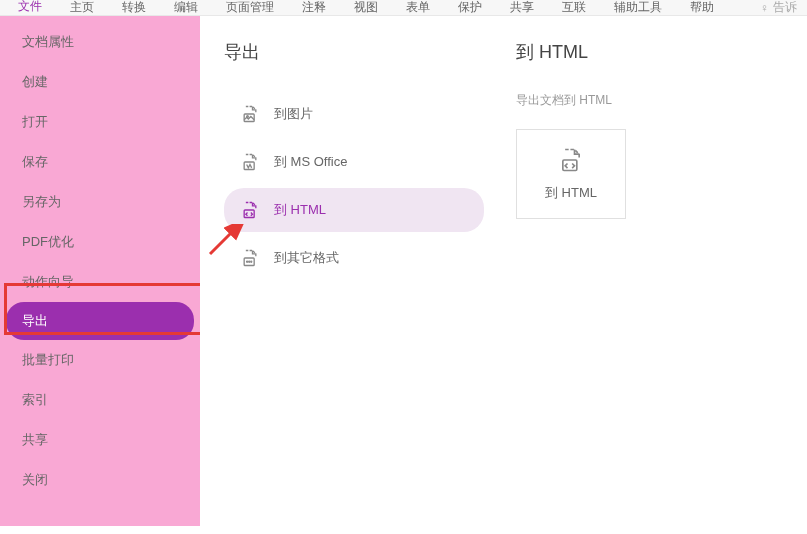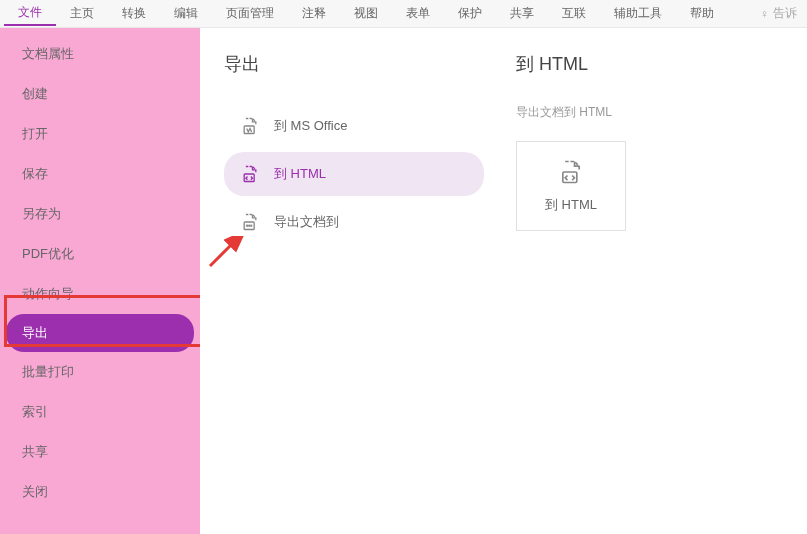--- a/index.html
+++ b/index.html
@@ -8,21 +8,21 @@
       font-size: 13px;
       background: #ffffff;
       width: 807px;
       height: 534px;
       overflow: hidden;
       color: #555;
     }
     .toolbar {
       display: flex;
       align-items: center;
-      height: 28px;
+      height: 16px;
       background: #f7f7f7;
       border-bottom: 1px solid #e8e8e8;
       padding: 0 4px;
       position: relative;
     }
     .tab {
       padding: 3px 14px;
       font-size: 12px;
       color: #666;
       cursor: pointer;
@@ -214,20 +214,30 @@
           <marker id="ah" markerWidth="10" markerHeight="10" refX="2" refY="3" orient="auto">
             <path d="M0,0 L0,6 L8,3 z" fill="#e53935"></path>
           </marker>
         </defs>
       <line x1="6" y1="30" x2="30" y2="6" stroke="#e53935" stroke-width="3" marker-end="url(#ah)"></line>
     </svg>
 
     <div class="export-col">
       <div class="col-title">导出</div>
 
+      <div class="option-row">
+        <svg class="option-icon" viewBox="0 0 24 24" fill="none" stroke="currentColor" stroke-width="1.6">
+          <path d="M7 3h8l4 4v3" stroke-dasharray="3 1.5"></path>
+            <path d="M15 3v4h4"></path>
+          <rect x="5" y="12" width="12" height="9" rx="1"></rect>
+            <circle cx="9" cy="15" r="1"></circle>
+            <path d="M5 19l3-3 2 2 3-3 4 4"></path>
+        </svg>
+        <span>到图片</span>
+      </div>
 
       <div class="option-row">
         <svg class="option-icon" viewBox="0 0 24 24" fill="none" stroke="currentColor" stroke-width="1.6">
           <path d="M7 3h8l4 4v3" stroke-dasharray="3 1.5"></path>
             <path d="M15 3v4h4"></path>
           <rect x="5" y="12" width="12" height="9" rx="1"></rect>
             <path d="M8 15l2 4 2-4 2 4"></path>
         </svg>
         <span>到 MS Office</span>
       </div>
@@ -244,21 +254,21 @@
 
       <div class="option-row">
         <svg class="option-icon" viewBox="0 0 24 24" fill="none" stroke="currentColor" stroke-width="1.6">
           <path d="M7 3h8l4 4v3" stroke-dasharray="3 1.5"></path>
             <path d="M15 3v4h4"></path>
           <rect x="5" y="12" width="12" height="9" rx="1"></rect>
             <circle cx="8.5" cy="16.5" r="0.6" fill="currentColor"></circle>
             <circle cx="11" cy="16.5" r="0.6" fill="currentColor"></circle>
             <circle cx="13.5" cy="16.5" r="0.6" fill="currentColor"></circle>
         </svg>
-        <span>导出文档到</span>
+        <span>到其它格式</span>
       </div>
     </div>
 
     <div class="right-col">
       <div class="col-title">到 HTML</div>
       <div class="right-desc">导出文档到 HTML</div>
       <div class="big-btn">
         <svg width="28" height="28" viewBox="0 0 24 24" fill="none" stroke="currentColor" stroke-width="1.4">
           <path d="M7 3h8l4 4v3" stroke-dasharray="3 1.5"></path>
             <path d="M15 3v4h4"></path>

